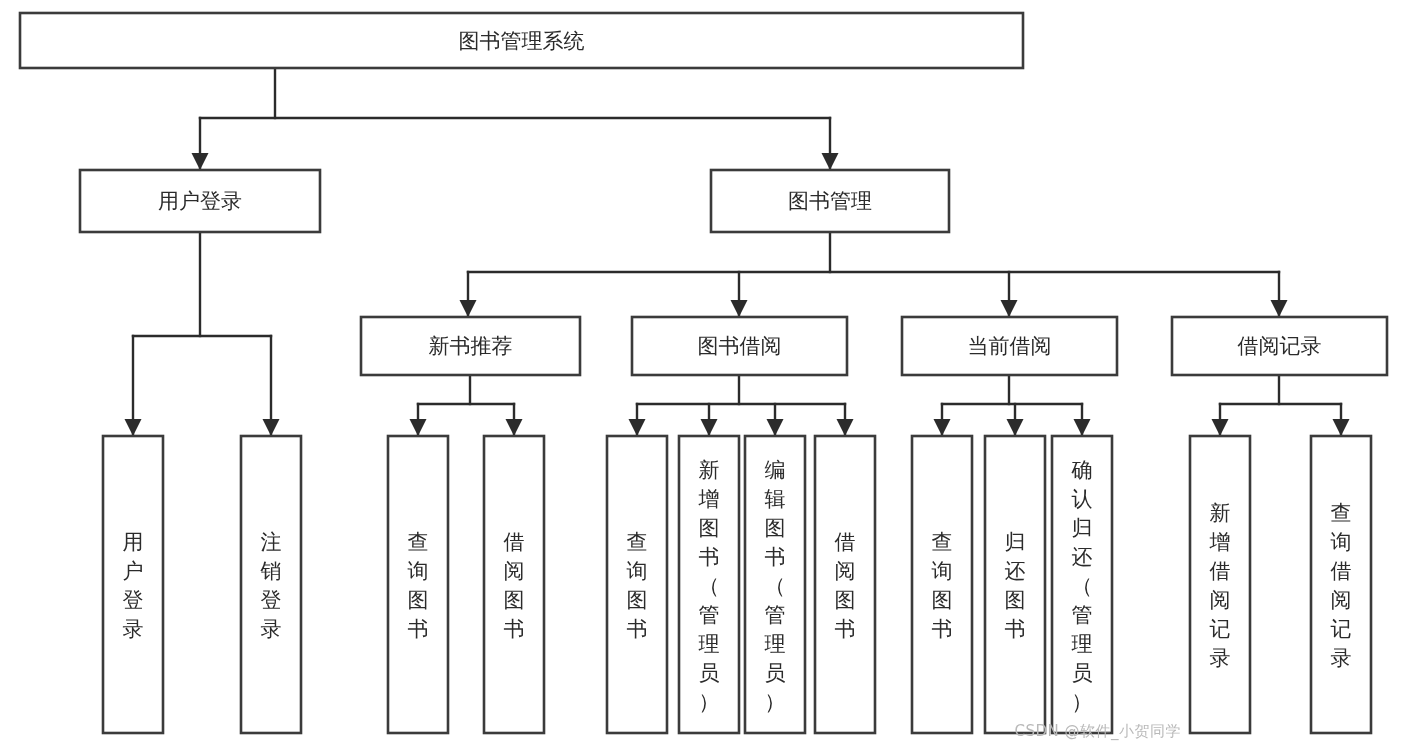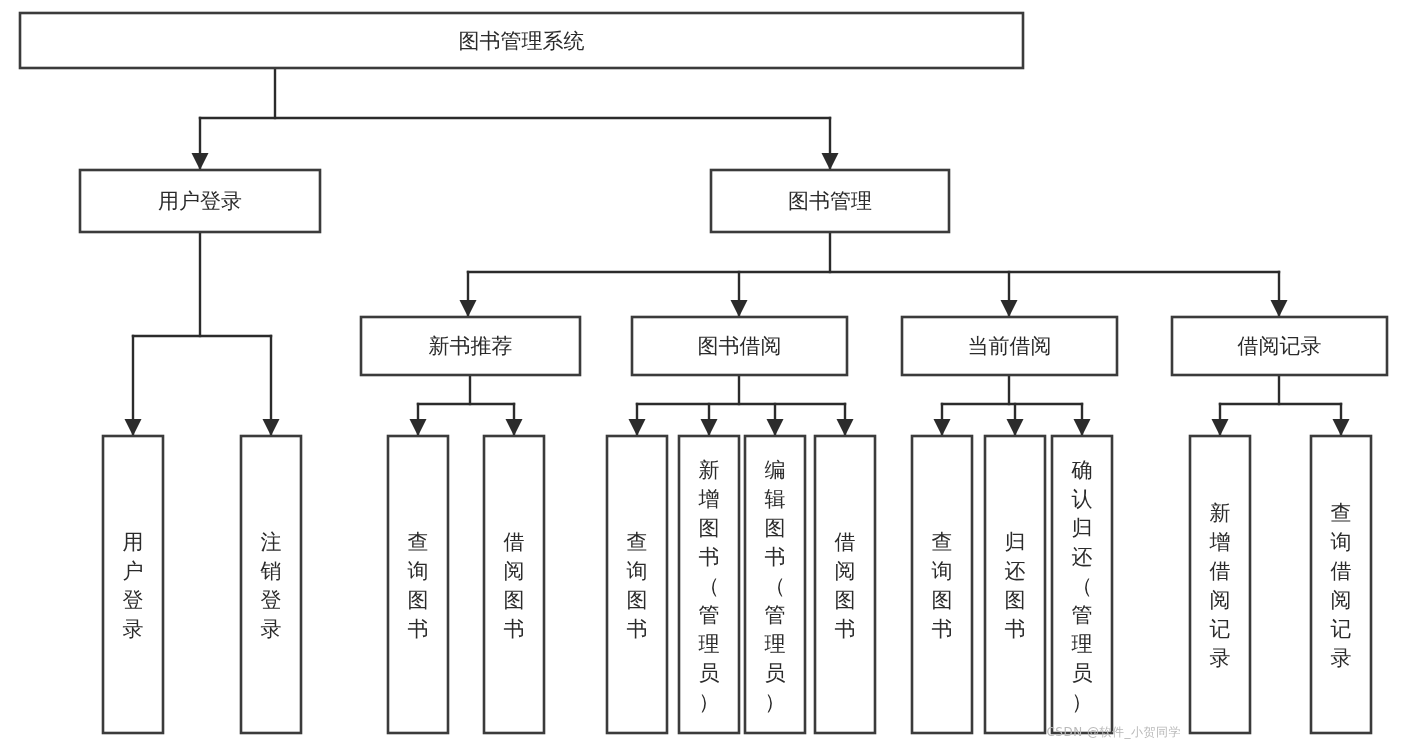--- a/index.html
+++ b/index.html
@@ -51,21 +51,21 @@
     stroke-linecap: square;
   }
   .arrow-head {
     fill: #2b2b2b;
   }
   .watermark {
     position: absolute;
     right: 8px;
     bottom: 6px;
     color: #b9b9b9;
-    font-size: 12px;
+    font-size: 15px;
     font-family: "DejaVu Sans", "Liberation Sans", sans-serif;
     letter-spacing: 0.5px;
     white-space: nowrap;
     pointer-events: none;
   }
 </style>
 </head>
 <body>
 
 <div id="diagram-root">

